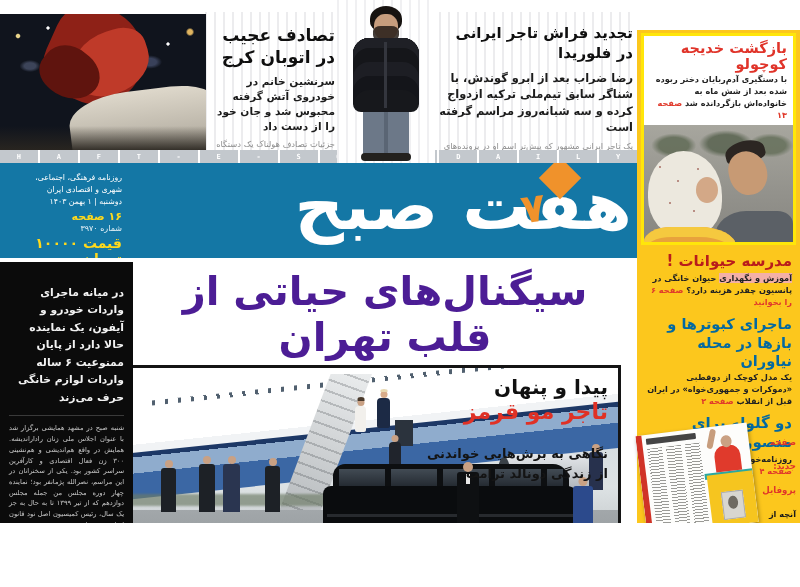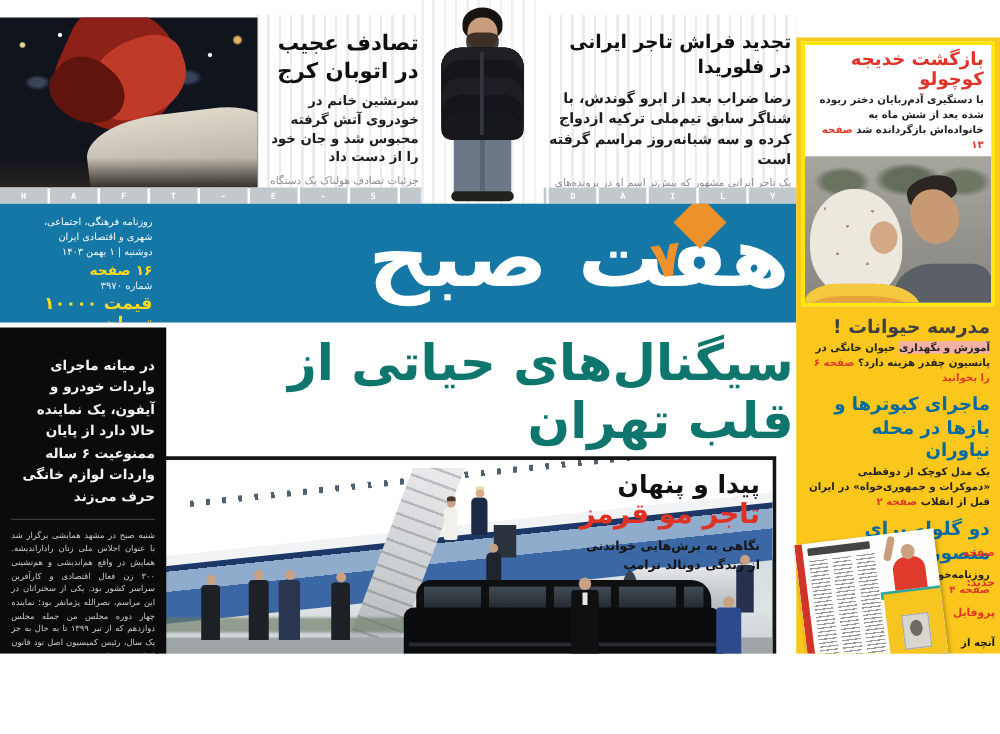--- a/index.html
+++ b/index.html
@@ -109,21 +109,21 @@
   .kp-girl-face { position:absolute; left:52px; top:52px; width:22px; height:26px; background:#d3a887; border-radius:50%; }
   .kp-jacket { position:absolute; left:0; bottom:0; width:92px; height:48px; background:#e8a23c;
     border-radius:30% 40% 0 0; box-shadow:inset 0 10px 0 #f5c93f; }
   .kp-man-hair { position:absolute; right:28px; top:16px; width:40px; height:22px; background:#2c2622; border-radius:50% 50% 30% 30%; transform:rotate(-14deg); }
   .kp-man-face { position:absolute; right:26px; top:26px; width:38px; height:44px; background:#c79a74; border-radius:46% 54% 50% 50%; transform:rotate(-14deg); }
   .kp-man-body { position:absolute; right:0; bottom:0; width:78px; height:64px; background:#5b6066; border-radius:40% 20% 0 0; }
 
   .rail-item { position:relative; direction:rtl; text-align:right; padding:0 8px; }
   .rail-item .ri-title { font-weight:bold; color:#0369a1; line-height:1.25; }
   .rail-item .ri-sub { color:#222; font-size:8.2px; font-weight:bold; line-height:1.45; margin-top:2px; }
-  .ri-title.dark-red { color:#404040; }
+  .ri-title.dark-red { color:#b91c1c; }
   .hl { background:#f3b0a7; }
 
   .item1 { margin-top:222px; }
   .item1 .ri-title { font-size:15px; }
   .item2 { margin-top:7px; }
   .item2 .ri-title { font-size:14.5px; }
   .item3 { margin-top:7px; }
   .item3 .ri-title { font-size:15px; }
 
   .thumb-wrap { position:absolute; left:2px; top:395px; width:116px; height:112px; }
@@ -155,21 +155,21 @@
   .mb-author { position:absolute; right:36px; top:16px; direction:rtl; color:#ffffff; font-size:8.8px; font-weight:bold; }
   .mb-man { position:absolute; left:8px; top:-12px; width:34px; height:42px; }
   .mb-head { position:absolute; left:8px; top:0; width:17px; height:19px; background:#d8b79c; border-radius:50% 50% 45% 45%; }
   .mb-beard { position:absolute; left:9px; top:12px; width:15px; height:9px; background:#cfc8c0; border-radius:40% 40% 60% 60%; }
   .mb-shirt { position:absolute; left:2px; top:18px; width:30px; height:24px; background:#f4f4f2; border-radius:40% 40% 0 0; }
   .monday-headline { direction:rtl; text-align:right; color:#d3342a; font-weight:bold; font-size:10.2px; padding:5px 7px 0; }
   .monday-fade { margin:4px 7px 0; height:5px; background:repeating-linear-gradient(90deg,#c9c9c9 0 14px,transparent 14px 18px); opacity:.6; }
 
   
   .main-story { position:absolute; left:135px; top:258px; width:500px; height:107px; background:#fff; z-index:1; }
-  .main-title { direction:rtl; text-align:right; color:#0f766e; font-weight:bold; font-size:40px;
+  .main-title { direction:rtl; text-align:center; color:#4c1d95; font-weight:bold; font-size:40px;
     letter-spacing:-1px; margin-top:10px; }
   .main-sub { direction:rtl; text-align:center; color:#1a1a1a; font-weight:bold; font-size:14px; margin-top:10px; }
   .main-sub .page-ref { font-size:8.6px; }
 
   
   .left-col { position:absolute; left:0; top:262px; width:133px; height:325px; background:#0b0b0b;
     padding:12px 9px 6px; z-index:2; }
   .lc-title { direction:rtl; text-align:center; color:#ffd91c; font-weight:bold; font-size:16.5px; line-height:1.4; }
   .lc-lead { direction:rtl; text-align:right; color:#f2f2f2; font-weight:bold; font-size:10.8px; line-height:1.62; margin-top:10px; }
   .lc-divider { height:1px; background:#3a3a3a; margin:9px 0 7px; }
@@ -229,21 +229,21 @@
     mask:repeating-linear-gradient(90deg,#000 0 46px,transparent 46px 52px); }
   .suv-body { position:absolute; left:196px; top:118px; width:256px; height:58px; background:#0a0c0e; border-radius:8px 12px 5px 5px; }
   .suv-trim { position:absolute; left:200px; top:146px; width:248px; height:3px; background:#3a3f45; opacity:.6; }
   .wheel { position:absolute; top:160px; width:30px; height:30px; background:#101214; border-radius:50%; box-shadow:inset 0 0 0 4px #060708; }
   .wheel::after { content:""; position:absolute; left:9px; top:9px; width:12px; height:12px; background:#8d939a; border-radius:50%; }
   .wheel1 { left:226px; } .wheel2 { left:398px; }
 
   .tp-caption { position:absolute; right:10px; top:8px; width:210px; direction:rtl; text-align:right; }
   .tp-kicker { color:#101010; font-weight:bold; font-size:20px; line-height:1.15; }
   .tp-title { color:#e03125; font-weight:bold; font-size:22px; line-height:1.2; }
-  .tp-sub { color:#141414; font-weight:bold; font-size:10px; line-height:1.5; margin-top:5px; }
+  .tp-sub { color:#141414; font-weight:bold; font-size:13px; line-height:1.5; margin-top:19px; }
 </style>
 </head>
 <body>
 
 <div id="page">
 
   <div class="pinstripes"></div>
 
   <div class="crash-photo">
     <div class="crash-bokeh"></div>

